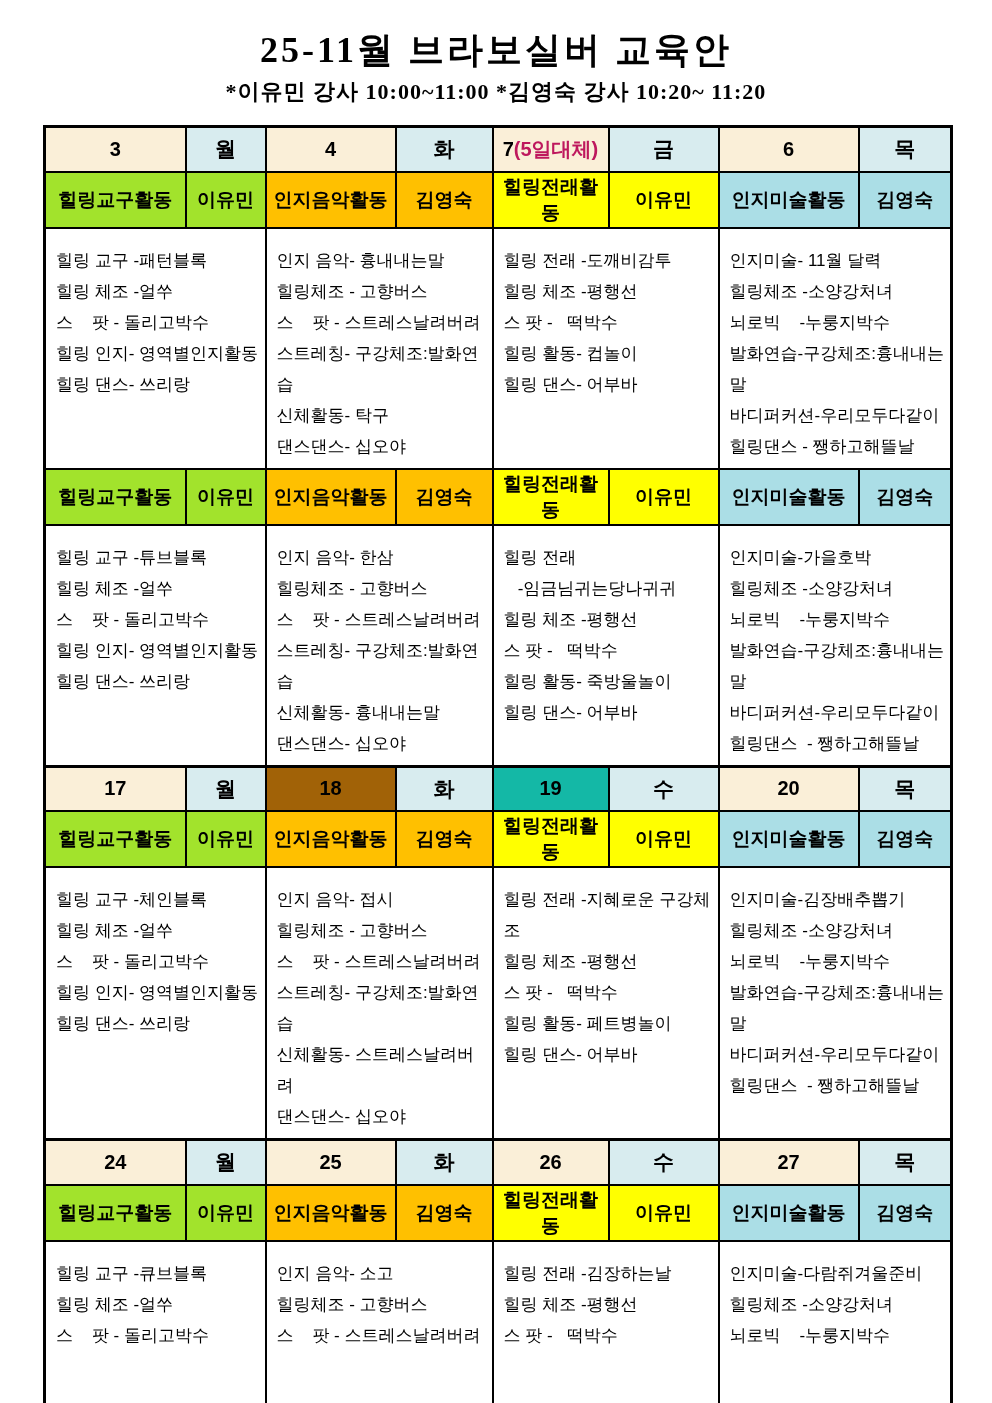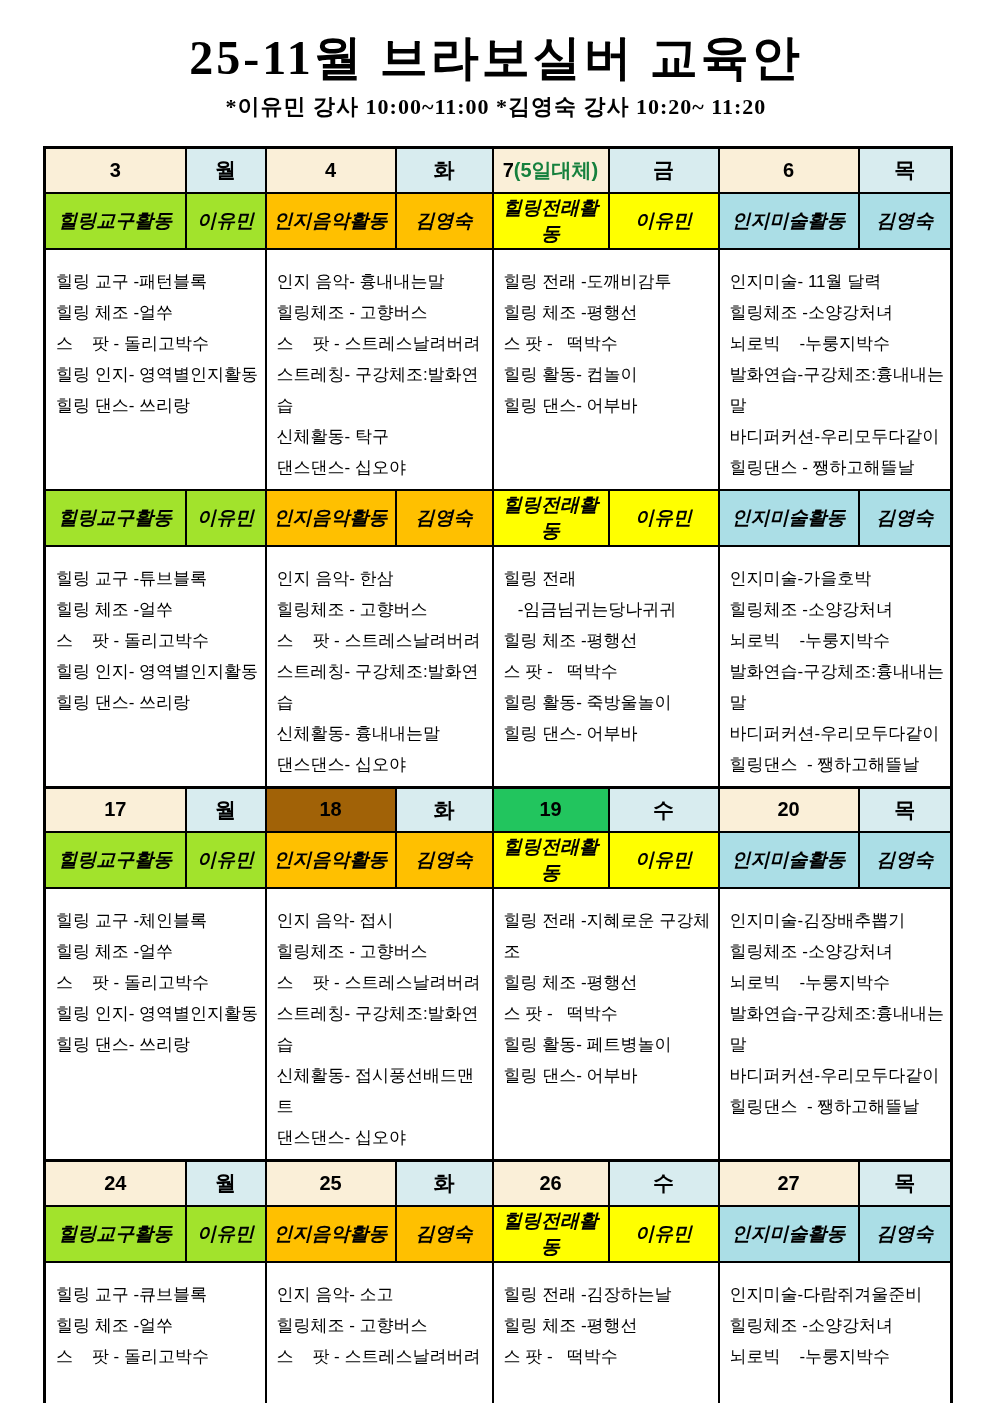--- a/index.html
+++ b/index.html
@@ -1,45 +1,45 @@
 <!DOCTYPE html>
 <html><head>
 <meta charset="utf-8">
 <style>
   html,body{margin:0;padding:0;background:#ffffff;}
   body{width:992px;height:1403px;font-family:"Liberation Sans",sans-serif;color:#000;}
   .page{width:992px;}
   .title{
     margin:26px 0 2px 0;
     text-align:center;
-    font-size:48px;
+    font-size:36px;
     font-weight:800;
     letter-spacing:3px;
     color:#000;
     font-family:"Liberation Serif",serif;
   }
   .subtitle{
-    margin:0 0 24px 0;
+    margin:0 0 18px 0;
     text-align:center;
     font-size:22px;
     font-weight:700;
     letter-spacing:1px;
     font-family:"Liberation Serif",serif;
   }
   table.sched{
     border-collapse:collapse;
     table-layout:fixed;
     margin-left:43px;
     width:907px;
     border:3px solid #000;
   }
   td{border:2px solid #000;overflow:hidden;}
   tr.date-row td{border-top-width:3px;}
   tr.date-row{height:45px;}
-  tr.act-row{height:43px;font-style:italic;}
+  tr.act-row{height:43px;}
   .date-cell{
     text-align:center;
     font-weight:700;
     font-size:20px;
   }
   .date-note{color:#ff0000;}
   .dow-cell{
     text-align:center;
     font-weight:700;
     font-size:21px;
@@ -76,21 +76,21 @@
         <col style="width:110px">
       <col style="width:140px">
         <col style="width:93px">
     </colgroup>
     <tbody id="sched-body">
         <tr class="date-row">
           <td class="date-cell" style="background: rgb(250, 239, 216);"><span class="date-num">3</span><span class="date-note" style="color: rgb(255, 0, 0);"></span></td>
           <td class="dow-cell" style="background: rgb(216, 236, 239);">월</td>
           <td class="date-cell" style="background: rgb(250, 239, 216);"><span class="date-num">4</span><span class="date-note" style="color: rgb(255, 0, 0);"></span></td>
           <td class="dow-cell" style="background: rgb(216, 236, 239);">화</td>
-          <td class="date-cell" style="background: rgb(250, 239, 216);"><span class="date-num">7</span><span class="date-note" style="color: #15803d; text-align: center;">(5일대체)</span></td>
+          <td class="date-cell" style="background: rgb(250, 239, 216);"><span class="date-num">7</span><span class="date-note" style="color: #be185d; text-align: center;">(5일대체)</span></td>
           <td class="dow-cell" style="background: rgb(216, 236, 239);">금</td>
           <td class="date-cell" style="background: rgb(250, 239, 216);"><span class="date-num">6</span><span class="date-note" style="color: rgb(255, 0, 0);"></span></td>
           <td class="dow-cell" style="background: rgb(216, 236, 239);">목</td>
         </tr>
         <tr class="act-row">
           <td class="act-cell" style="background: rgb(162, 227, 44);">힐링교구활동</td>
           <td class="teacher-cell" style="background: rgb(162, 227, 44);">이유민</td>
           <td class="act-cell" style="background: rgb(255, 192, 0);">인지음악활동</td>
           <td class="teacher-cell" style="background: rgb(255, 192, 0);">김영숙</td>
           <td class="act-cell" style="background: rgb(255, 255, 0);">힐링전래활동</td>
@@ -171,21 +171,21 @@
             <div class="content-line">발화연습-구강체조:흉내내는말</div>
             <div class="content-line">바디퍼커션-우리모두다같이</div>
             <div class="content-line">힐링댄스  - 쨍하고해뜰날</div>
           </td>
         </tr>
         <tr class="date-row">
           <td class="date-cell" style="background: rgb(250, 239, 216);"><span class="date-num">17</span><span class="date-note" style="color: rgb(255, 0, 0);"></span></td>
           <td class="dow-cell" style="background: rgb(216, 236, 239);">월</td>
           <td class="date-cell" style="background: #a16207;"><span class="date-num">18</span><span class="date-note" style="color: rgb(255, 0, 0);"></span></td>
           <td class="dow-cell" style="background: rgb(216, 236, 239);">화</td>
-          <td class="date-cell" style="background: #22c55e; margin-top: 21px;"><span class="date-num">19</span><span class="date-note" style="color: rgb(255, 0, 0);"></span></td>
+          <td class="date-cell" style="background: #14b8a6; margin-top: 21px;"><span class="date-num">19</span><span class="date-note" style="color: rgb(255, 0, 0);"></span></td>
           <td class="dow-cell" style="background: rgb(216, 236, 239);">수</td>
           <td class="date-cell" style="background: rgb(250, 239, 216);"><span class="date-num">20</span><span class="date-note" style="color: rgb(255, 0, 0);"></span></td>
           <td class="dow-cell" style="background: rgb(216, 236, 239);">목</td>
         </tr>
         <tr class="act-row">
           <td class="act-cell" style="background: rgb(162, 227, 44);">힐링교구활동</td>
           <td class="teacher-cell" style="background: rgb(162, 227, 44);">이유민</td>
           <td class="act-cell" style="background: rgb(255, 192, 0);">인지음악활동</td>
           <td class="teacher-cell" style="background: rgb(255, 192, 0);">김영숙</td>
           <td class="act-cell" style="background: rgb(255, 255, 0);">힐링전래활동</td>
@@ -199,21 +199,21 @@
             <div class="content-line">힐링 체조 -얼쑤</div>
             <div class="content-line">스    팟 - 돌리고박수</div>
             <div class="content-line">힐링 인지- 영역별인지활동</div>
             <div class="content-line">힐링 댄스- 쓰리랑</div>
           </td>
           <td class="content-cell" colspan="2">
             <div class="content-line">인지 음악- 접시</div>
             <div class="content-line">힐링체조 - 고향버스</div>
             <div class="content-line">스    팟 - 스트레스날려버려</div>
             <div class="content-line">스트레칭- 구강체조:발화연습</div>
-            <div class="content-line">신체활동- 접시풍선배드맨트</div>
+            <div class="content-line">신체활동- 스트레스날려버려</div>
             <div class="content-line">댄스댄스- 십오야</div>
           </td>
           <td class="content-cell" colspan="2">
             <div class="content-line">힐링 전래 -지혜로운 구강체조</div>
             <div class="content-line">힐링 체조 -평행선</div>
             <div class="content-line">스 팟 -   떡박수</div>
             <div class="content-line">힐링 활동- 페트병놀이</div>
             <div class="content-line">힐링 댄스- 어부바</div>
           </td>
           <td class="content-cell" colspan="2">

